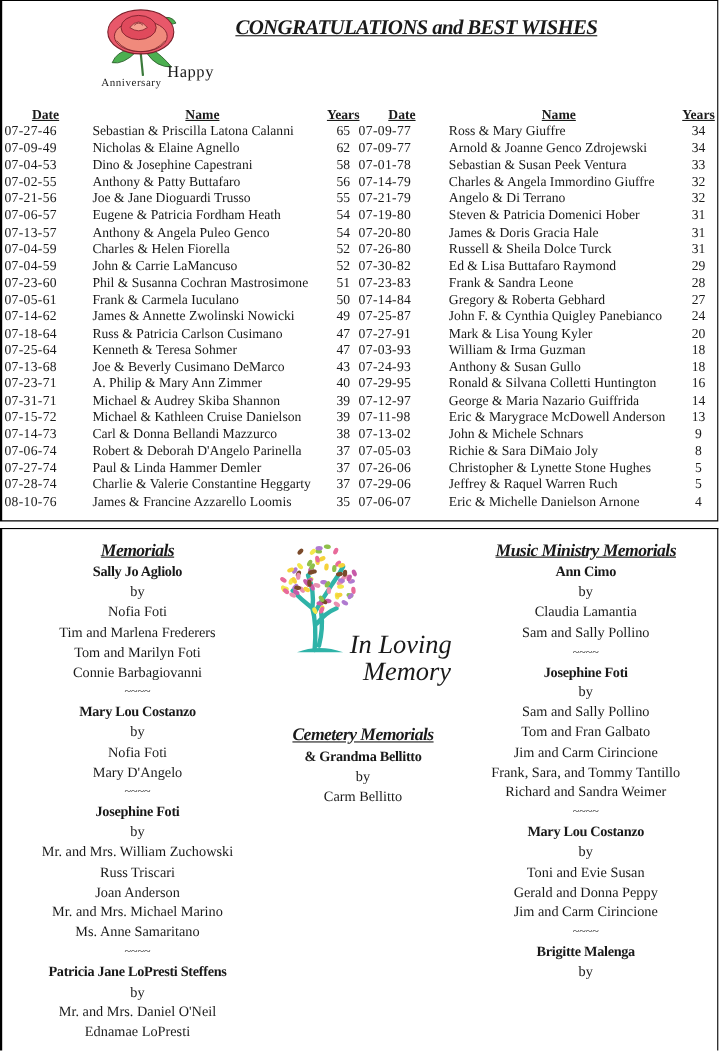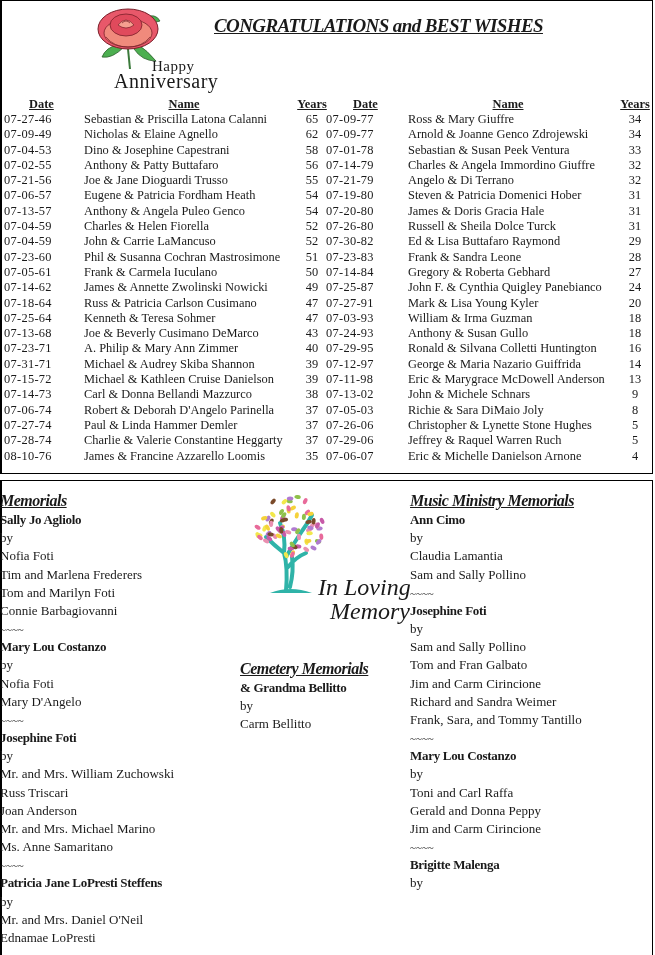--- a/index.html
+++ b/index.html
@@ -3,36 +3,36 @@
 <meta charset="utf-8">
 <style>
   html, body { margin: 0; padding: 0; background: #ffffff; }
   body { width: 655px; height: 955px; position: relative; overflow: hidden; font-family: "Liberation Serif", "DejaVu Serif", serif; color: #1a1a1a; }
 
   .box-top { position: absolute; left: 0; top: 0; width: 653px; height: 474px; border: 1px solid #000; border-left-width: 2px; box-sizing: border-box; }
   .box-bottom { position: absolute; left: 0; top: 480px; width: 653px; height: 475px; border: 1px solid #000; border-left-width: 2px; border-bottom: none; box-sizing: border-box; }
 
   .rose { position: absolute; left: 82px; top: 6px; width: 90px; height: 62px; }
   .happy { position: absolute; left: 150px; top: 57px; font-size: 15px; letter-spacing: 0.5px; }
-  .anniv { position: absolute; left: 90px; top: 69px; font-size: 20px; letter-spacing: 0.5px; margin-left: 22px; }
+  .anniv { position: absolute; left: 90px; top: 69px; font-size: 10px; letter-spacing: 0.5px; }
 
   .title { position: absolute; left: 212px; top: 14px; font-size: 19px; font-style: italic; font-weight: bold; text-decoration: underline; letter-spacing: -0.6px; font-family: "Liberation Serif", serif; }
 
   .anniv-table { position: absolute; top: 96px; font-size: 12.4px; border-collapse: collapse; }
   .anniv-table th { font-weight: bold; text-decoration: underline; padding: 0; height: 15px; line-height: 15px; margin-left: 37px; }
   .anniv-table td { padding: 0; height: 15.3px; line-height: 15.3px; white-space: nowrap; }
   .anniv-table td.date { text-align: left; padding-left: 2px; letter-spacing: 0.3px; }
   .anniv-table td.name { text-align: left; padding-left: 8px; }
   .anniv-table td.years { text-align: center; }
   .left-table { left: 0; width: 330px; }
   .right-table { left: 322px; width: 330px; }
   .left-table col.c1 { width: 74px; } .left-table col.c2 { width: 216px; } .left-table col.c3 { width: 40px; }
   .right-table col.c1 { width: 76px; } .right-table col.c2 { width: 216px; } .right-table col.c3 { width: 38px; }
 
-  .memo-col { position: absolute; font-size: 13px; line-height: 18.2px; }
+  .memo-col { position: absolute; text-align: center; font-size: 13px; line-height: 18.2px; }
   .memo-col .heading { font-size: 16px; font-style: italic; font-weight: bold; text-decoration: underline; letter-spacing: -0.5px; line-height: 20px; }
   .memo-col .honoree { font-weight: bold; font-size: 13px; letter-spacing: -0.3px; }
   .memo-col .sep { font-size: 11px; line-height: 18px; }
   .memo-left { left: 0; top: 491px; width: 250px; }
   .memo-right { left: 410px; top: 491px; width: 245px; }
   .memo-center { left: 240px; top: 659px; width: 180px; }
 
   .tree { position: absolute; left: 250px; top: 487px; width: 80px; height: 112px; }
   .loving { position: absolute; left: 318px; top: 575px; font-size: 24px; font-style: italic; line-height: 24px; }
   .loving .l2 { padding-left: 12px; display: block; }
@@ -449,25 +449,25 @@
       <div class="honoree">Ann Cimo</div>
       <div>by</div>
       <div>Claudia Lamantia</div>
       <div>Sam and Sally Pollino</div>
       <div class="sep">~~~~</div>
       <div class="honoree">Josephine Foti</div>
       <div>by</div>
       <div>Sam and Sally Pollino</div>
       <div>Tom  and Fran Galbato</div>
       <div>Jim and Carm Cirincione</div>
+      <div>Frank, Sara, and Tommy Tantillo</div>
       <div>Richard and Sandra Weimer</div>
-      <div>Frank, Sara, and Tommy Tantillo</div>
       <div class="sep">~~~~</div>
       <div class="honoree">Mary Lou Costanzo</div>
       <div>by</div>
-      <div>Toni and Carl Raffa</div>
+      <div>Toni and Evie Susan</div>
       <div>Gerald and Donna Peppy</div>
       <div>Jim and Carm Cirincione</div>
       <div class="sep">~~~~</div>
       <div class="honoree">Brigitte Malenga</div>
       <div>by</div>
     </div>
 </div>
 
 </body></html>

